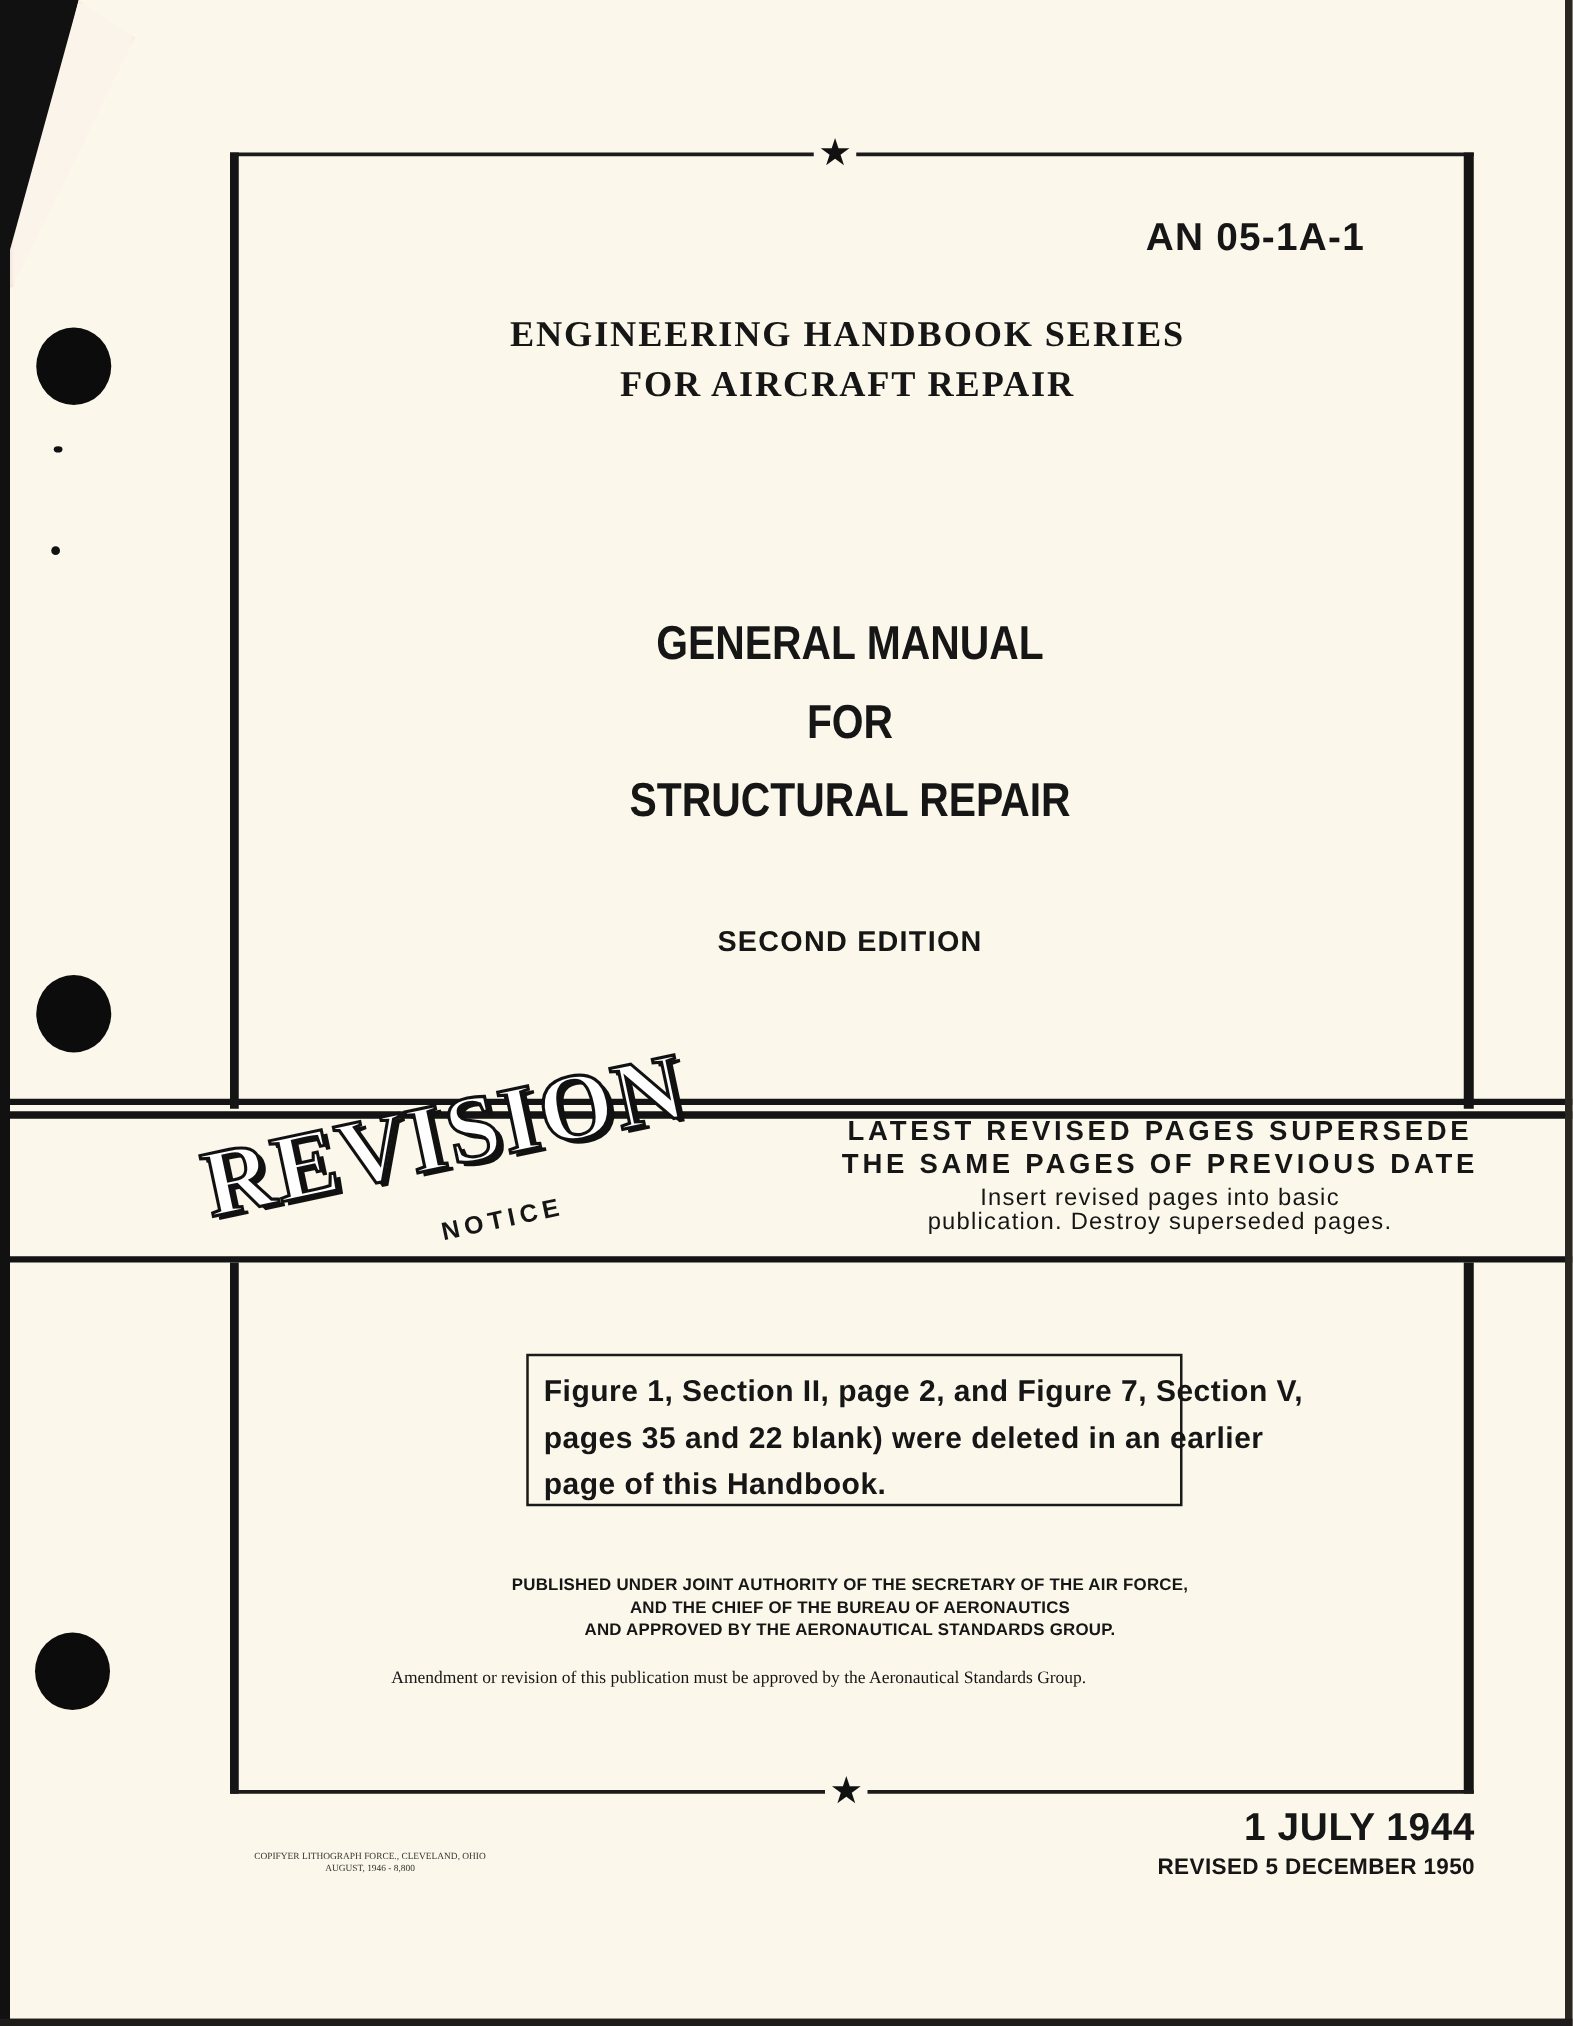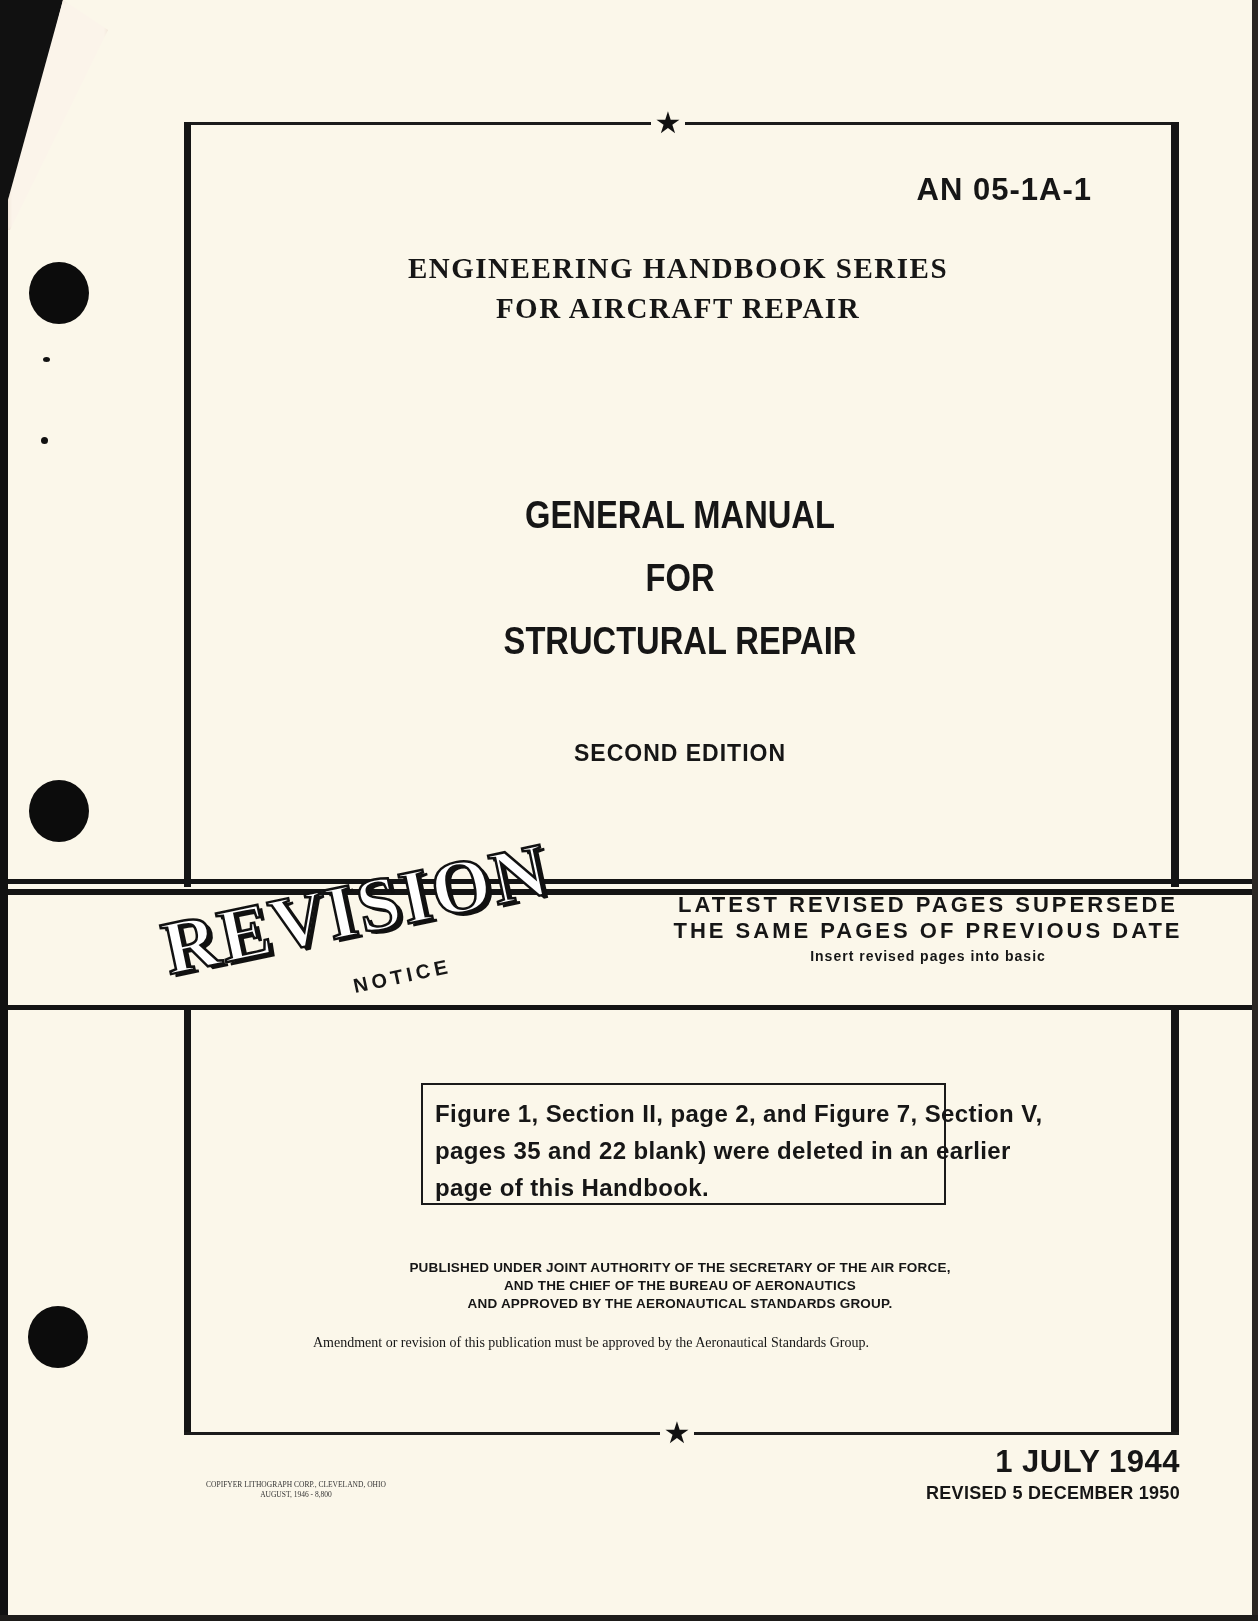--- a/index.html
+++ b/index.html
@@ -74,21 +74,21 @@
     position: absolute; left: 348px; top: 975px;
     font-size: 20px; font-weight: bold; letter-spacing: 4px;
     transform: rotate(-12deg); transform-origin: left bottom;
   }
   .supersede {
     position: absolute; left: 660px; width: 520px; text-align: center;
     font-size: 22px; font-weight: bold; letter-spacing: 3px; white-space: nowrap;
   }
   .insert {
     position: absolute; left: 660px; width: 520px; text-align: center;
-    font-size: 14px; font-weight: bold; letter-spacing: 1px; white-space: nowrap;
+    font-size: 19px; font-weight: normal; letter-spacing: 1px; white-space: nowrap;
   }
 
   
   .note-box {
     position: absolute; left: 413px; top: 1083px; width: 525px; height: 122px;
     border: 2px solid #1a1a1a; box-sizing: border-box;
     padding: 10px 12px 0 12px;
     font-size: 24px; font-weight: bold; line-height: 37px; letter-spacing: 0.4px;
   }
   .note-line { white-space: nowrap; display: block; }
@@ -157,35 +157,36 @@
   <div class="band-line" style="top:879px; height:5px;"></div>
   <div class="band-line" style="top:889px; height:6px;"></div>
   <div class="band-line" style="top:1005px; height:5px;"></div>
 
   <div class="revision-stamp">REVISION</div>
   <div class="notice-stamp">NOTICE</div>
 
   <div class="supersede" style="top:892px;">LATEST REVISED PAGES SUPERSEDE</div>
   <div class="supersede" style="top:918px;">THE SAME PAGES OF PREVIOUS DATE</div>
   <div class="insert" style="top:948px;">Insert  revised pages into basic</div>
+  <div class="insert" style="top:967px;">publication. Destroy superseded pages.</div>
 
   <div class="note-box">
     <span class="note-line">Figure 1, Section II, page 2, and Figure 7, Section V,</span>
     <span class="note-line">pages 35 and 22 blank) were deleted in an earlier</span>
     <span class="note-line">page of this Handbook.</span>
   </div>
 
   <div class="authority" style="top:1260px;">PUBLISHED UNDER JOINT AUTHORITY OF THE SECRETARY OF THE AIR FORCE,</div>
   <div class="authority" style="top:1278px;">AND THE CHIEF OF THE BUREAU OF AERONAUTICS</div>
   <div class="authority" style="top:1296px;">AND APPROVED BY THE AERONAUTICAL STANDARDS GROUP.</div>
 
   <div class="amendment">Amendment or revision of this publication must be approved by the Aeronautical Standards Group.</div>
 
   <div class="date-main">1 JULY 1944</div>
   <div class="date-revised">REVISED 5 DECEMBER 1950</div>
 
   <div class="imprint">
-    <div>COPIFYER LITHOGRAPH CORP., CLEVELAND, OHIO</div>
+    <div>COPIFYER LITHOGRAPH FORCE., CLEVELAND, OHIO</div>
     <div>AUGUST, 1946 - 8,800</div>
   </div>
 </div>
 <div class="right-edge"></div>
 <div class="bottom-edge"></div>
 
 </body></html>

